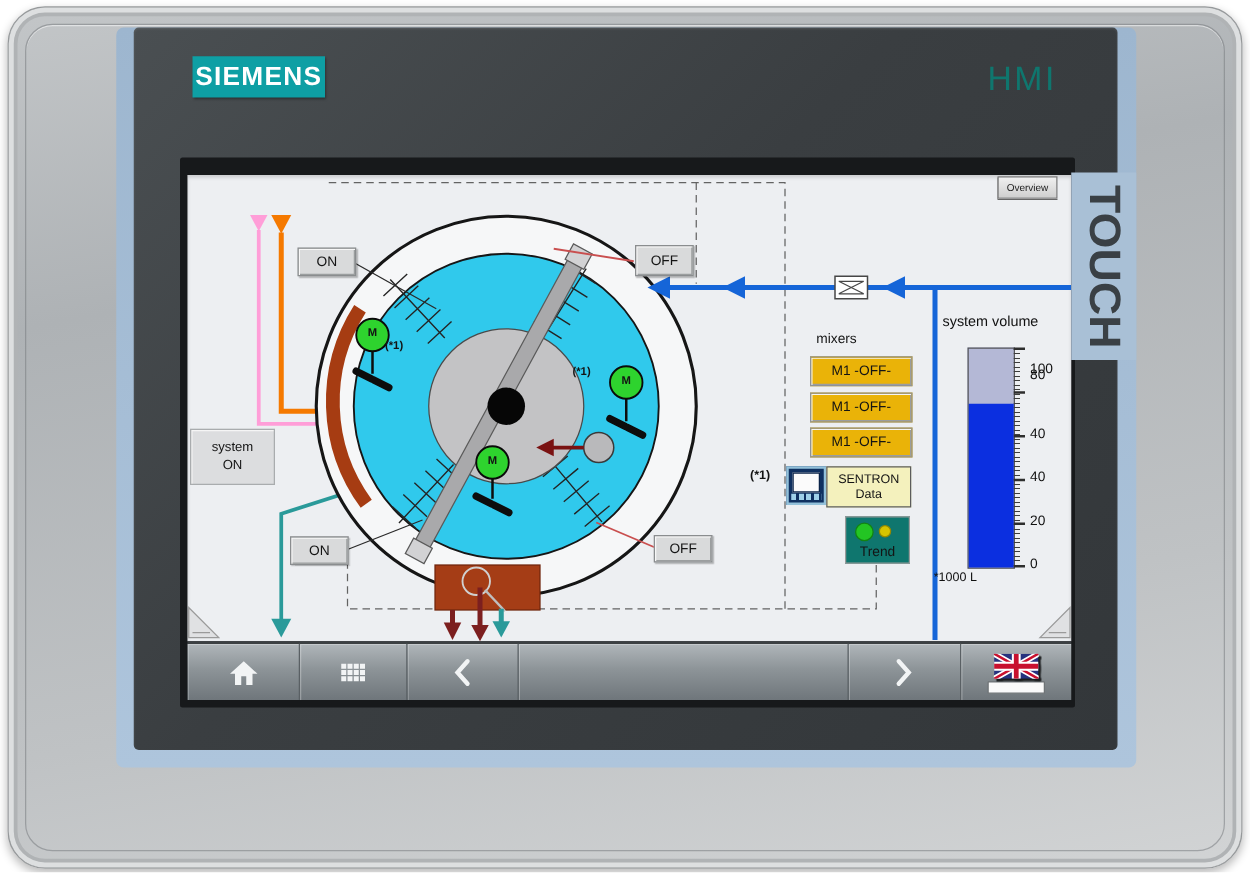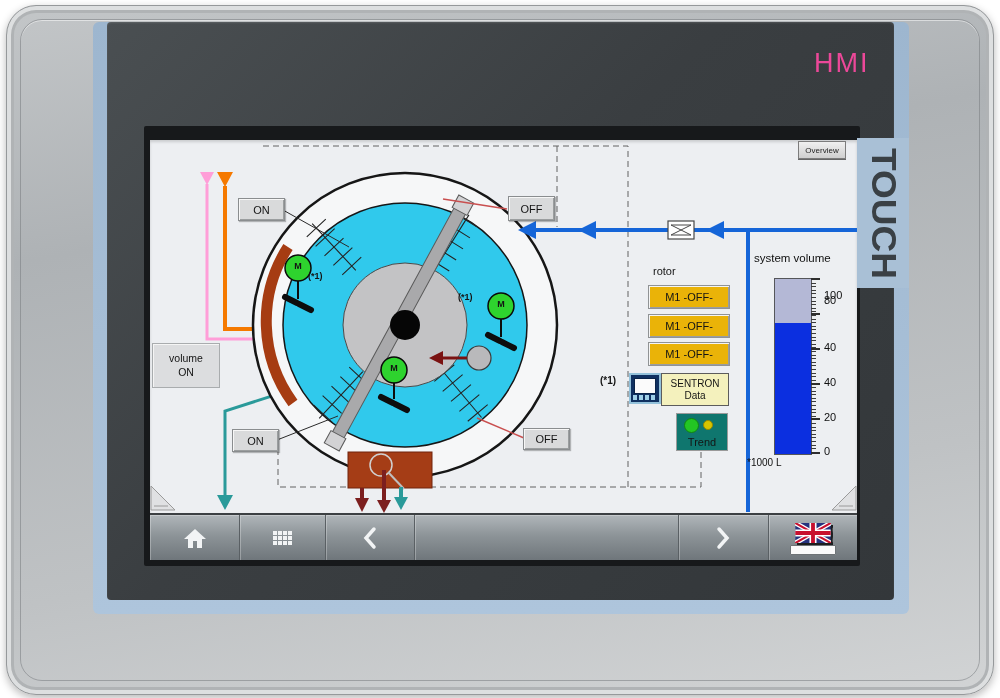--- a/index.html
+++ b/index.html
@@ -13,21 +13,21 @@
   .frame-groove{position:absolute;left:20px;top:19px;width:958px;height:660px;border-radius:22px;
     border:1px solid rgba(120,124,127,.55);box-shadow:inset 0 1px 0 rgba(255,255,255,.5);}
   .blue-ring{position:absolute;left:93px;top:22px;width:816px;height:592px;border-radius:6px;
     background:linear-gradient(180deg,#9db6cf,#aec5dc);}
   .bezel{position:absolute;left:107px;top:22px;width:787px;height:578px;border-radius:4px;
     background:linear-gradient(135deg,#4a4f52 0%,#3a3e41 45%,#33373a 100%);
     box-shadow:inset 0 1px 2px rgba(255,255,255,.12);}
   .brand-logo{position:absolute;left:154px;top:45px;width:106px;height:33px;background:#0e9fa4;
     color:#ffffff;font-weight:bold;font-size:21px;letter-spacing:1px;display:flex;align-items:center;justify-content:center;
     box-shadow:1px 1px 2px rgba(0,0,0,.4);}
-  .hmi-label{position:absolute;left:790px;top:48px;color:#ec4899;font-size:27px;letter-spacing:2px;font-weight:400;margin-left:24px;}
+  .hmi-label{position:absolute;left:790px;top:48px;color:#0f766e;font-size:27px;letter-spacing:2px;font-weight:400;}
   .touch-tab{position:absolute;left:857px;top:138px;width:52px;height:150px;background:#a9c0d6;
     display:flex;align-items:center;justify-content:center;z-index:5;}
   .touch-text{writing-mode:vertical-rl;font-size:37px;font-weight:bold;color:#3a4045;line-height:1;transform:scale(.95,1);}
 
   
   .screen-outer{position:absolute;left:144px;top:126px;width:716px;height:440px;background:#17191b;border-radius:2px;}
   .screen-content{position:absolute;left:150px;top:140px;width:707px;height:373px;background:#edeff2;
     box-shadow:inset 0 2px 3px rgba(0,0,0,.15);}
   svg.diagram{position:absolute;left:150px;top:140px;}
 
@@ -82,20 +82,23 @@
 </head>
 <body>
 
 <div id="stage">
 
   <div class="device-frame"></div>
   <div class="frame-groove"></div>
   <div class="blue-ring"></div>
   <div class="bezel"></div>
 
+  <div class="brand-logo">
+    <span>SIEMENS</span>
+  </div>
   <div class="hmi-label">HMI</div>
   <div class="touch-tab">
     <span class="touch-text">TOUCH</span>
   </div>
 
   <div class="screen-outer"></div>
   <div class="screen-content"></div>
 
   <svg class="diagram" width="707" height="373" viewBox="150 140 707 373">
 
@@ -211,31 +214,31 @@
   </svg>
 
   <div class="overview-btn">Overview</div>
 
   <div class="hmi-btn" style="left:238px;top:198px;width:45px;height:21px;">ON</div>
   <div class="hmi-btn" style="left:508px;top:196px;width:45px;height:23px;">OFF</div>
   <div class="hmi-btn" style="left:232px;top:429px;width:45px;height:21px;">ON</div>
   <div class="hmi-btn" style="left:523px;top:428px;width:45px;height:20px;">OFF</div>
 
   <div class="rotor-btn">
-    <span>volume</span>
+    <span>system</span>
     <span>ON</span>
   </div>
 
   <div class="label" style="left:290px;top:261px;width:16px;text-align:center;font-size:9px;font-weight:bold;">M</div>
   <div class="label" style="left:493px;top:299px;width:16px;text-align:center;font-size:9px;font-weight:bold;">M</div>
   <div class="label" style="left:386px;top:363px;width:16px;text-align:center;font-size:9px;font-weight:bold;">M</div>
   <div class="label" style="left:308px;top:271px;font-size:9px;font-weight:bold;">(*1)</div>
   <div class="label" style="left:458px;top:292px;font-size:9px;font-weight:bold;">(*1)</div>
 
-  <div class="label" style="left:653px;top:265px;font-size:11px;">rotor</div>
+  <div class="label" style="left:653px;top:265px;font-size:11px;">mixers</div>
   <div class="mixer-btn" style="top:285px;">M1 -OFF-</div>
   <div class="mixer-btn" style="top:314px;">M1 -OFF-</div>
   <div class="mixer-btn" style="top:342px;">M1 -OFF-</div>
 
   <div class="label" style="left:600px;top:375px;font-size:10px;font-weight:bold;">(*1)</div>
   <div class="sentron-device">
     <div class="sentron-screen"></div>
     <div class="sentron-keys"></div>
   </div>
   <div class="sentron-btn">

